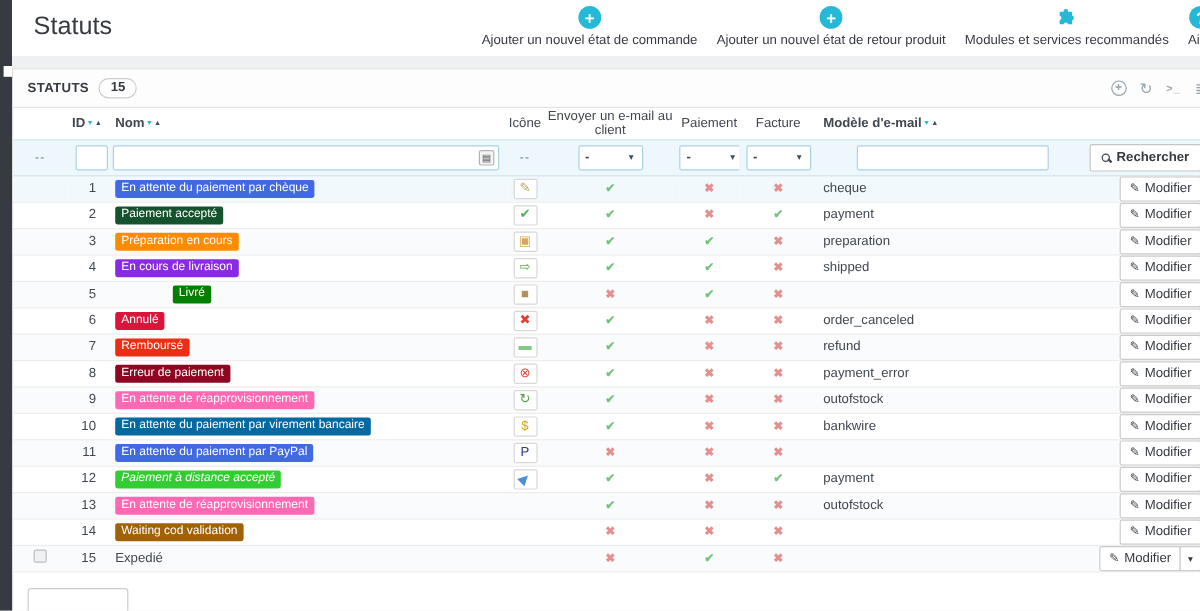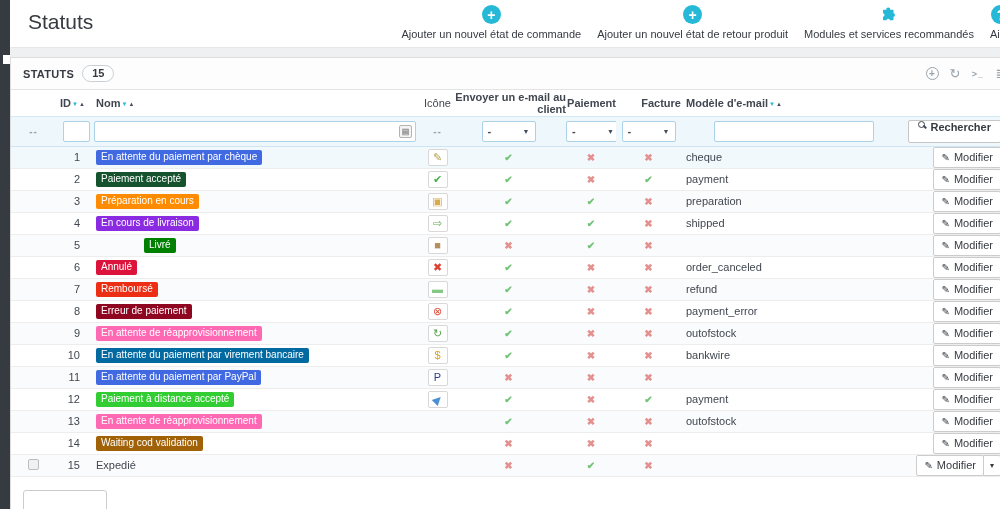--- a/index.html
+++ b/index.html
@@ -35,21 +35,21 @@
   .ptool{min-width:16px;height:17px;display:flex;align-items:center;justify-content:center;cursor:pointer;font-size:13px;}
   .plus-o{width:13px;height:13px;border:1.5px solid #98a3ab;border-radius:50%;
     display:flex;align-items:center;justify-content:center;font-size:10px;font-weight:700;line-height:1;}
   .term{font-size:9px;font-weight:700;letter-spacing:1px;}
 
   
   table{border-collapse:collapse;table-layout:fixed;width:1000px;font-size:11px;color:#414750;}
   col.w-sel{width:45px}col.w-id{width:38px}col.w-nom{width:330px}col.w-ic{width:27px}
   col.w-em{width:115px}col.w-lv{width:50px}col.w-fa{width:65px}col.w-tp{width:220px}col.w-ac{width:110px}
   .cols th{height:26px;font-weight:600;font-size:11px;color:#414750;padding:0;vertical-align:middle;text-align:left;}
-  .cols .h-center{text-align:right;font-weight:700;}
+  .cols .h-center{text-align:center;font-weight:400;}
   .cols .h-id{padding-left:4px;}
   .cols .h-nom{padding-left:2px;}
   .cols .h-tpl{padding-left:5px;}
   .sort{font-size:6px;vertical-align:middle;margin-left:1px;cursor:pointer;}
   .sd{color:var(--accent);} .su{color:#44505c;}
 
   .filters th{background:#eef7fb;border-top:1px solid #d3e9f4;border-bottom:1px solid #cfe5f1;
     height:30px;padding:0;vertical-align:middle;}
   .dash{display:block;text-align:center;color:#98a3ab;font-size:10px;letter-spacing:1px;}
   .fin{height:21px;border:1px solid #abd2e6;border-radius:2px;background:#fff;font-size:11px;
@@ -58,21 +58,21 @@
   .name-wrap{position:relative;margin-right:8px;}
   .name-wrap .fin{width:100%;padding-right:20px;}
   .in-icn{position:absolute;right:4px;top:4px;width:13px;height:13px;border:1px solid #b3b3b3;
     border-radius:2px;background:#f4f4f4;color:#8a8a8a;font-size:8px;display:flex;
     align-items:center;justify-content:center;cursor:pointer;}
   .fselect{width:54px;height:21px;margin:0 auto;border:1px solid #abd2e6;border-radius:2px;background:#fff;
     display:flex;align-items:center;justify-content:space-between;padding:0 5px;color:#414750;cursor:pointer;}
   .fselect .car{font-size:7px;color:#44505c;}
   .tpl-in{width:160px;margin-left:5px;}
   .search-btn{height:23px;border:1px solid #c6c6c6;border-radius:2px;background:#fff;font-size:11px;
-    color:#363a41;display:inline-flex;gap:5px;padding:0 9px;float:right;
+    color:#363a41;display:inline-flex;align-items:center;gap:5px;padding:0 9px;float:right;
     margin-right:10px;font-family:inherit;cursor:pointer;font-weight:600;}
   .mag{width:7px;height:7px;border:1.5px solid #414750;border-radius:50%;position:relative;display:inline-block;}
   .mag::after{content:'';position:absolute;width:4px;height:1.5px;background:#414750;
     transform:rotate(45deg);right:-3px;bottom:-1px;}
 
   tbody td{height:22px;border-bottom:1px solid #ededed;padding:0;vertical-align:middle;}
   tr.odd{background:#fafbfc;}
   tr.hl{background:#f2f9fd;}
   .c-sel{text-align:center;}
   .c-id{text-align:right;padding-right:14px;}
@@ -399,21 +399,21 @@
           <td class="c-act"><span class="btngrp">
               <button class="btn">
                 <span class="pencil">✎</span>
                 <span>Modifier</span>
               </button>
             </span></td>
         </tr>
         <tr>
           <td class="c-sel"></td>
           <td class="c-id">12</td>
-          <td class="c-name"><span class="badge" style="background: rgb(50, 205, 50);">Paiement à distance accepté</span></td>
+          <td class="c-name"><span class="badge" style="background: rgb(50, 205, 50); font-style: italic;">Paiement à distance accepté</span></td>
           <td class="c-icon"><span class="iconbox">
               <span style="color: rgb(74, 144, 210); display: inline-block; transform: rotate(-45deg);">▶</span>
             </span></td>
           <td class="c-mark"><span class="mark" style="color: rgb(114, 194, 121);">✔</span></td>
           <td class="c-mark"><span class="mark" style="color: rgb(227, 144, 142);">✖</span></td>
           <td class="c-mark"><span class="mark" style="color: rgb(114, 194, 121);">✔</span></td>
           <td class="c-tpl">payment</td>
           <td class="c-act"><span class="btngrp">
               <button class="btn">
                 <span class="pencil">✎</span>

